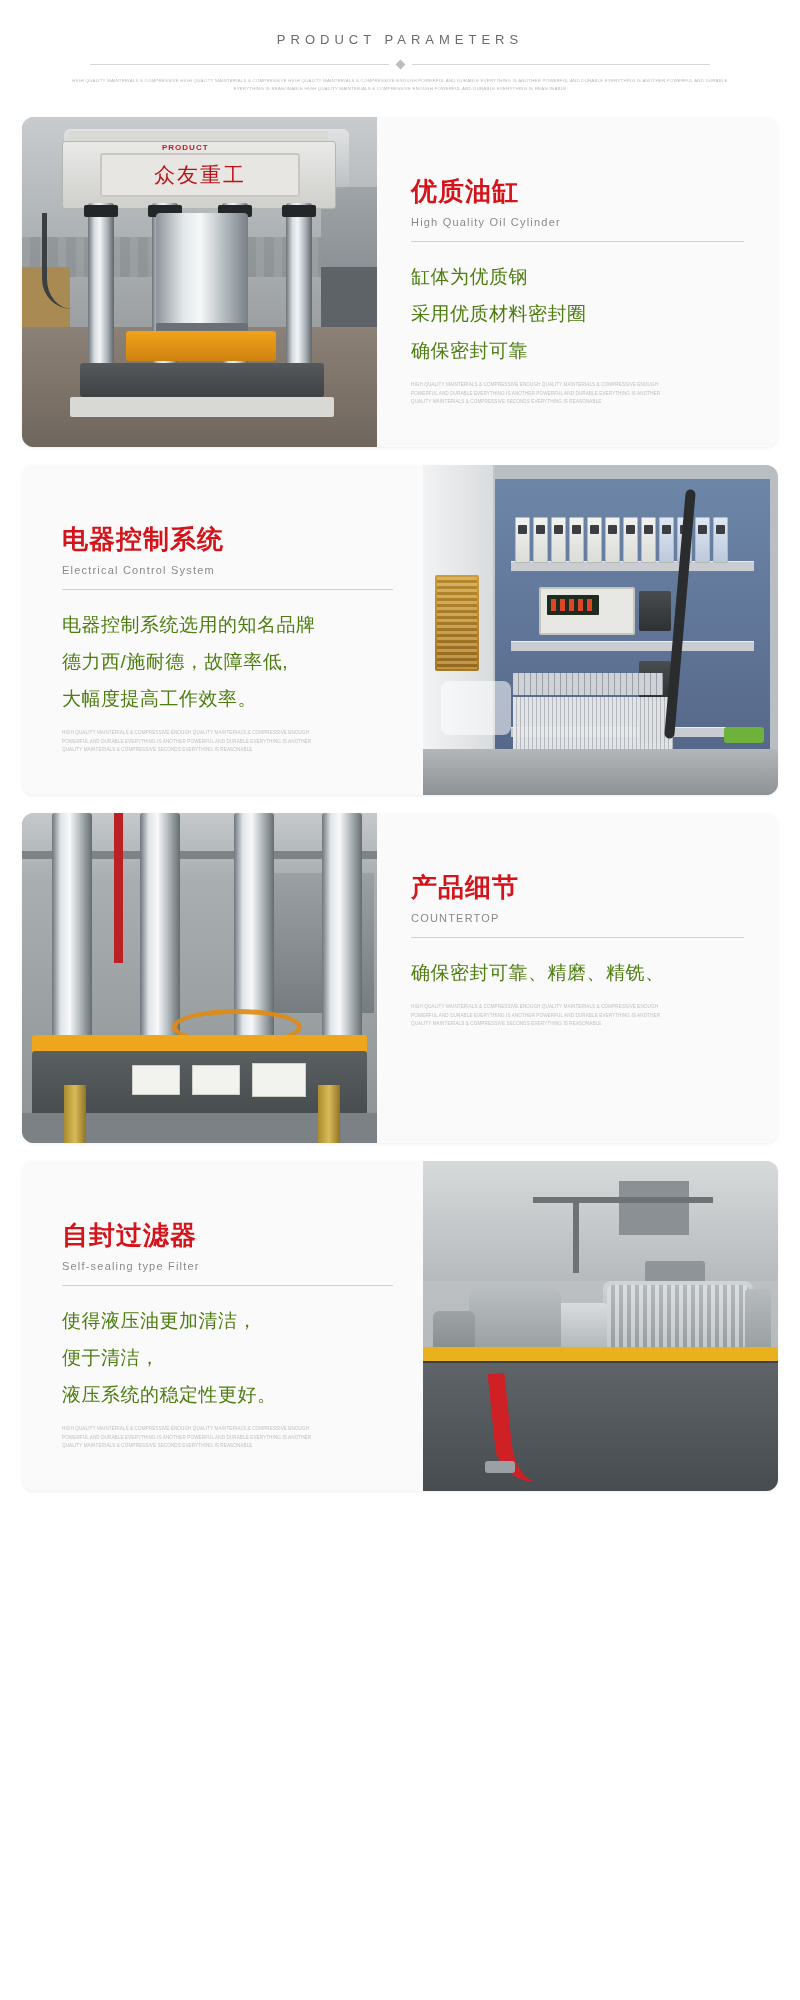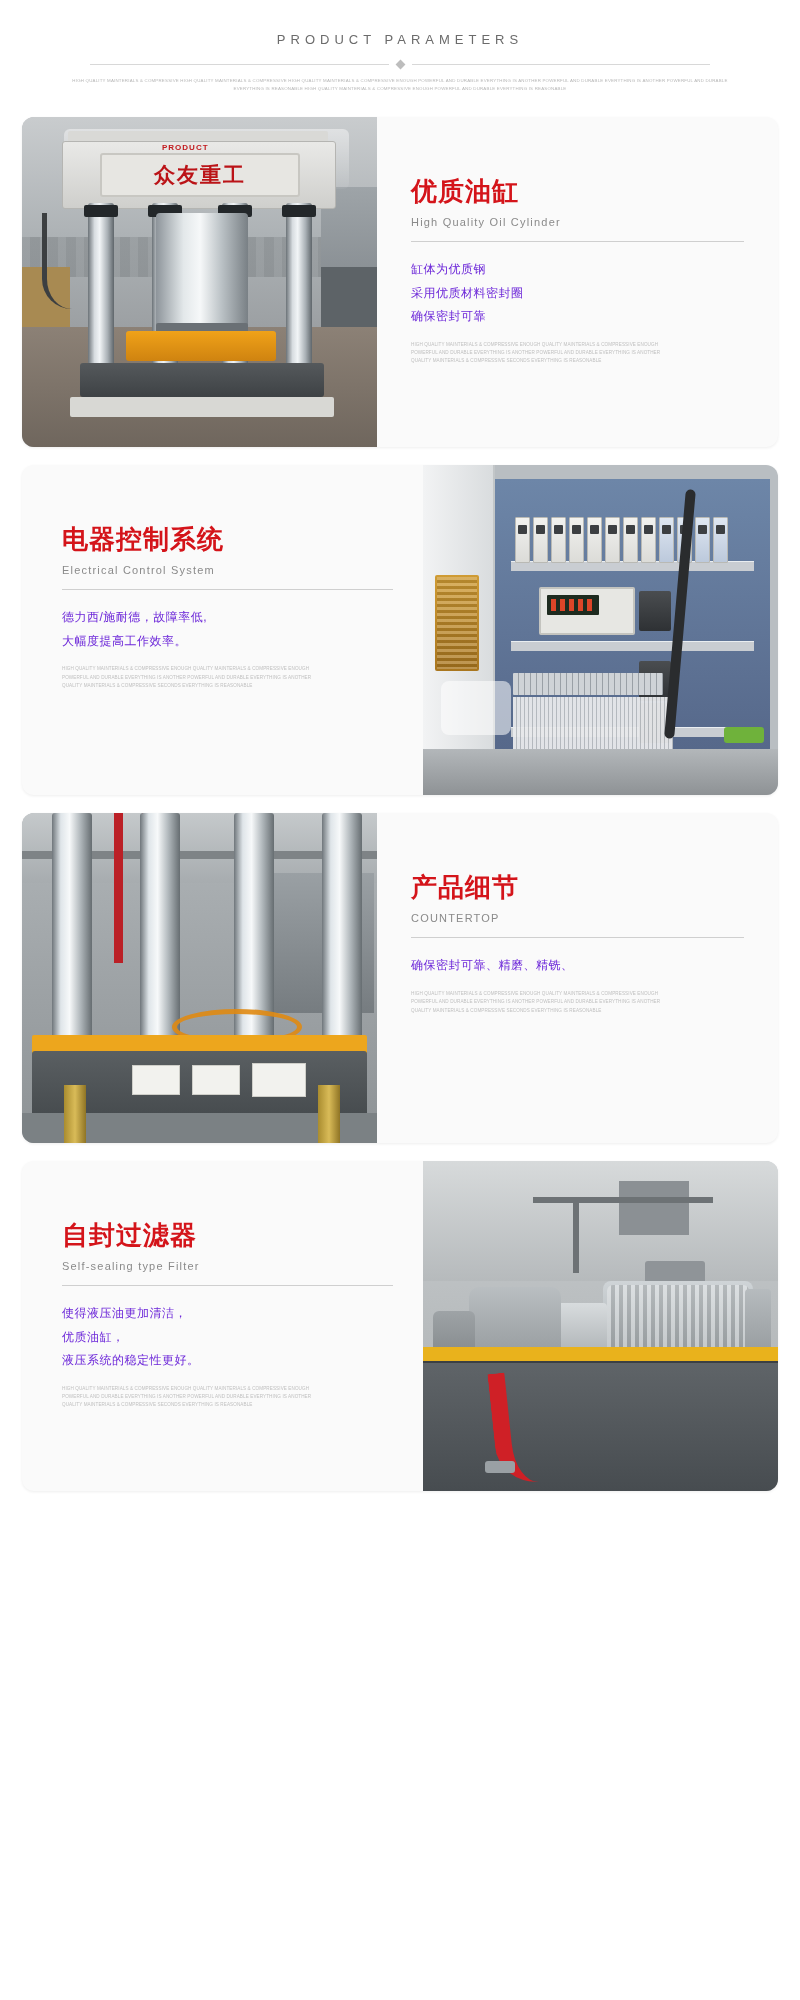--- a/index.html
+++ b/index.html
@@ -111,22 +111,22 @@
     color: #8a8a8a;
     letter-spacing: 1.2px;
   }
   .divider {
     margin: 13px 0 16px 0;
     width: 100%;
     height: 1px;
     background: #cfcfcf;
   }
   .body-line {
-    font-size: 12px;
-    color: #6d28d9;
+    font-size: 19px;
+    color: #4d7c0f;
     line-height: 1.95;
     letter-spacing: 0.5px;
   }
   .micro {
     margin-top: 12px;
     font-size: 4.6px;
     line-height: 1.85;
     color: #c0c0c0;
     letter-spacing: 0.1px;
     max-width: 250px;
@@ -155,21 +155,21 @@
   .p1 .crown-top {
     position:absolute; left:46px; top:14px; width:260px; height:12px;
     background:#d9d9d6; border-radius:2px;
   }
   .p1 .plate {
     position:absolute; left:78px; top:36px; width:196px; height:40px;
     background:#e7e6e2; border:2px solid #c8c7c2; border-radius:3px;
     display:flex; align-items:center; justify-content:center;
   }
   .p1 .brand-cn {
-    font-size:21px; font-weight:bold; color:#bb1317; letter-spacing:2px;
+    font-size:21px; font-weight:normal; color:#bb1317; letter-spacing:2px;
     font-family:"DejaVu Sans", sans-serif;
   }
   .p1 .brand-en {
     position:absolute; left:140px; top:26px; font-size:8px; color:#c21a1e;
     letter-spacing:1px; font-weight:bold;
   }
   .p1 .col {
     position:absolute; top:86px; width:26px; height:200px;
     background: linear-gradient(90deg,#6c7378 0%,#d7dce0 25%,#f2f5f7 45%,#aab1b6 75%,#5f666b 100%);
     border-radius:3px;
@@ -527,20 +527,21 @@
       <div class="wires"></div>
       <div class="cable"></div>
       <div class="bag"></div>
       <div class="base"></div>
       <div class="green"></div>
     </div>
     <div class="text-col">
       <div class="head-cn">电器控制系统</div>
       <div class="head-en">Electrical Control System</div>
       <div class="divider"></div>
+      <div class="body-line">电器控制系统选用的知名品牌</div>
       <div class="body-line">德力西/施耐德，故障率低,</div>
       <div class="body-line">大幅度提高工作效率。</div>
       <div class="micro">HIGH QUALITY MAINTERIALS &amp; COMPRESSIVE ENOUGH QUALITY MAINTERIALS &amp; COMPRESSIVE ENOUGH POWERFUL AND DURABLE EVERYTHING IS ANOTHER POWERFUL AND DURABLE EVERYTHING IS ANOTHER QUALITY MAINTERIALS &amp; COMPRESSIVE SECONDS EVERYTHING IS REASONABLE</div>
     </div>
   </div>
 
   <div class="card">
     <div class="photo p3">
       <div class="roof"></div>
       <div class="beam"></div>
@@ -588,19 +589,19 @@
       <div class="tank"></div>
       <div class="floorline"></div>
       <div class="redhose"></div>
       <div class="clamp"></div>
     </div>
     <div class="text-col">
       <div class="head-cn">自封过滤器</div>
       <div class="head-en">Self-sealing type Filter</div>
       <div class="divider"></div>
       <div class="body-line">使得液压油更加清洁，</div>
-      <div class="body-line">优质油缸，</div>
+      <div class="body-line">便于清洁，</div>
       <div class="body-line">液压系统的稳定性更好。</div>
       <div class="micro">HIGH QUALITY MAINTERIALS &amp; COMPRESSIVE ENOUGH QUALITY MAINTERIALS &amp; COMPRESSIVE ENOUGH POWERFUL AND DURABLE EVERYTHING IS ANOTHER POWERFUL AND DURABLE EVERYTHING IS ANOTHER QUALITY MAINTERIALS &amp; COMPRESSIVE SECONDS EVERYTHING IS REASONABLE</div>
     </div>
   </div>
 
 </div>
 
 </body></html>

